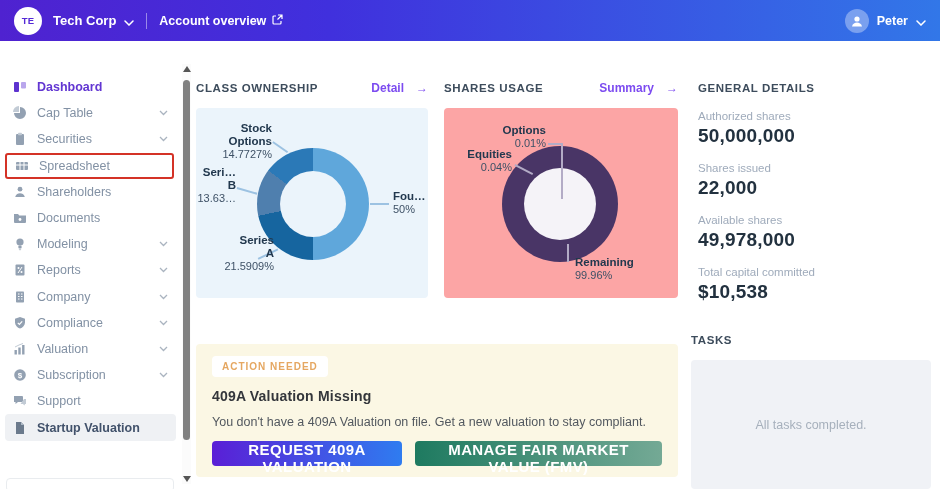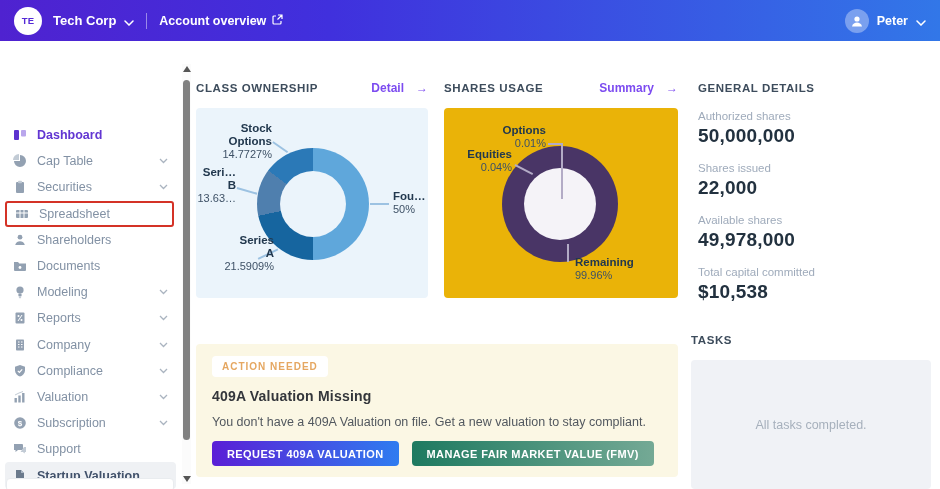--- a/index.html
+++ b/index.html
@@ -18,21 +18,21 @@
   .chev-w { margin-left:8px; }
   .top-div { width:1px; height:16px; background:rgba(255,255,255,.45); margin:0 12px; }
   .acct { color:#ffffff; font-weight:bold; font-size:12.5px; display:flex; align-items:center; gap:6px; }
   .top-right { margin-left:auto; display:flex; align-items:center; gap:8px; }
   .user-avatar { width:24px; height:24px; border-radius:50%; background:rgba(255,255,255,.35);
                  display:flex; align-items:center; justify-content:center; }
   .user-name { color:#ffffff; font-weight:bold; font-size:12.5px; }
 
   
   .sidebar { position:absolute; left:0; top:41px; width:181px; bottom:0; background:#ffffff; }
-  .nav { position:absolute; left:0; top:33px; width:100%;margin-top:48px; }
+  .nav { position:absolute; left:0; top:33px; width:100%; }
   .nav-item { height:26.2px; display:flex; align-items:center; padding-left:12px; cursor:pointer;
               color:#8291a4; font-size:12.5px; }
   .nav-item .ico { width:15px; height:15px; margin-right:10px; display:flex; align-items:center; justify-content:center; flex:0 0 auto; }
   .nav-item.active { color:#6236d2; font-weight:bold; }
   .nav-item.hl-red { border:2px solid #d43226; border-radius:3px; margin:0 7px 0 5px; padding-left:7px; }
   .nav-item.selected { background:#eff1f4; border-radius:4px; margin:0 5px; padding-left:7px; color:#42526b; font-weight:bold; }
   .nav-chev { margin-left:auto; margin-right:13px; display:flex; }
   .next-card { position:absolute; left:6px; top:437px; width:168px; height:14px;
                border:1px solid #e9ecef; border-radius:4px; background:#ffffff; }
 
@@ -73,21 +73,21 @@
   .stat-label { font-size:11.5px; color:#9fabbb; }
   .stat-value { font-size:19px; font-weight:bold; color:#22313f; margin-top:3px; letter-spacing:.2px; }
 
   
   .panel-409a { background:#fbf7e4; height:133px; padding:12px 16px 0 16px; }
   .badge { display:inline-block; background:#ffffff; color:#e5a761; font-size:10px; font-weight:bold;
            letter-spacing:1px; padding:5px 10px; border-radius:4px; }
   .h-409a { font-size:14px; font-weight:bold; color:#33363b; margin-top:11px; letter-spacing:.2px; }
   .b-409a { font-size:12.5px; color:#52585f; margin-top:11px; }
   .btn-row { display:flex; gap:13px; margin-top:12px; }
-  .btn { border:none; color:#ffffff; font-family:"Liberation Sans",sans-serif; font-size:11px; font-weight:bold;
+  .btn { border:none; color:#ffffff; font-family:"Liberation Sans",sans-serif; font-size:15px; font-weight:bold;
          letter-spacing:.4px; height:25px; padding:0 15px; border-radius:4px; cursor:pointer; }
   .btn-primary { background:linear-gradient(90deg,#5a1fd6,#2f7cf0); }
   .btn-secondary { background:linear-gradient(90deg,#1e7a60,#74a995); }
 
   
   .panel-tasks { background:#f0f2f6; height:129px; display:flex; align-items:center; justify-content:center; }
   .tasks-empty { font-size:12.5px; color:#a6b0bc; }
 </style>
 </head>
 <body>
@@ -363,21 +363,21 @@
   </section>
 
   <section class="col c2" style="left:444px; top:80px; width:234px;">
     <div class="col-head">
       <span class="p-title">SHARES USAGE</span>
       <span class="p-link">
         <span>Summary</span>
         <span>→</span>
       </span>
     </div>
-    <div class="panel" style="background:#eab308; height:190px;">
+    <div class="panel" style="background:#fca5a5; height:190px;">
       <div class="donut d2" style="--hole: #f5f3f8; background: conic-gradient(rgb(106, 86, 136) 0%, rgb(106, 86, 136) 0.01%, rgb(73, 53, 102) 0.01%, rgb(73, 53, 102) 99.97%, rgb(141, 123, 168) 99.97%, rgb(141, 123, 168) 100.01%);"></div>
 
       <div class="line" style="left:104px; top:35px; width:14px;"></div>
       <div class="vline" style="left:117px; top:35px; height:56px;"></div>
       <div class="line" style="left:71px; top:56px; width:20px; transform:rotate(27deg);"></div>
       <div class="vline" style="left:123px; top:136px; height:18px;"></div>
 
       <div class="d-label right" style="left:50px; top:16px; width:52px;">
         <span class="d-name">Options</span>
         <span class="d-val">0.01%</span>

